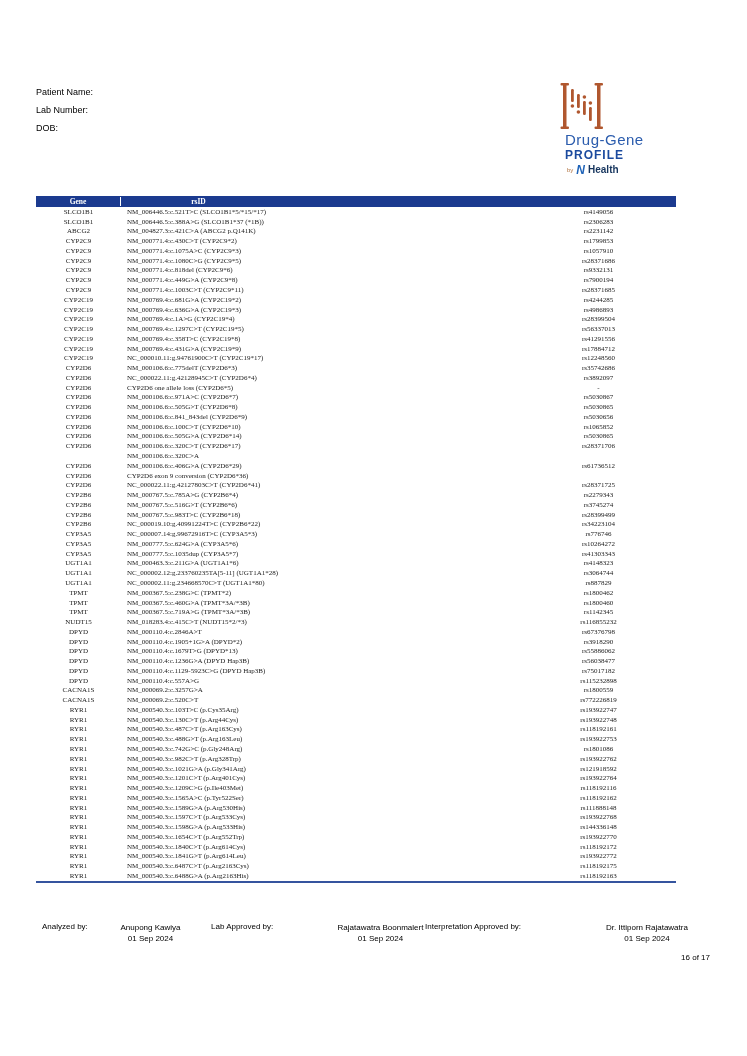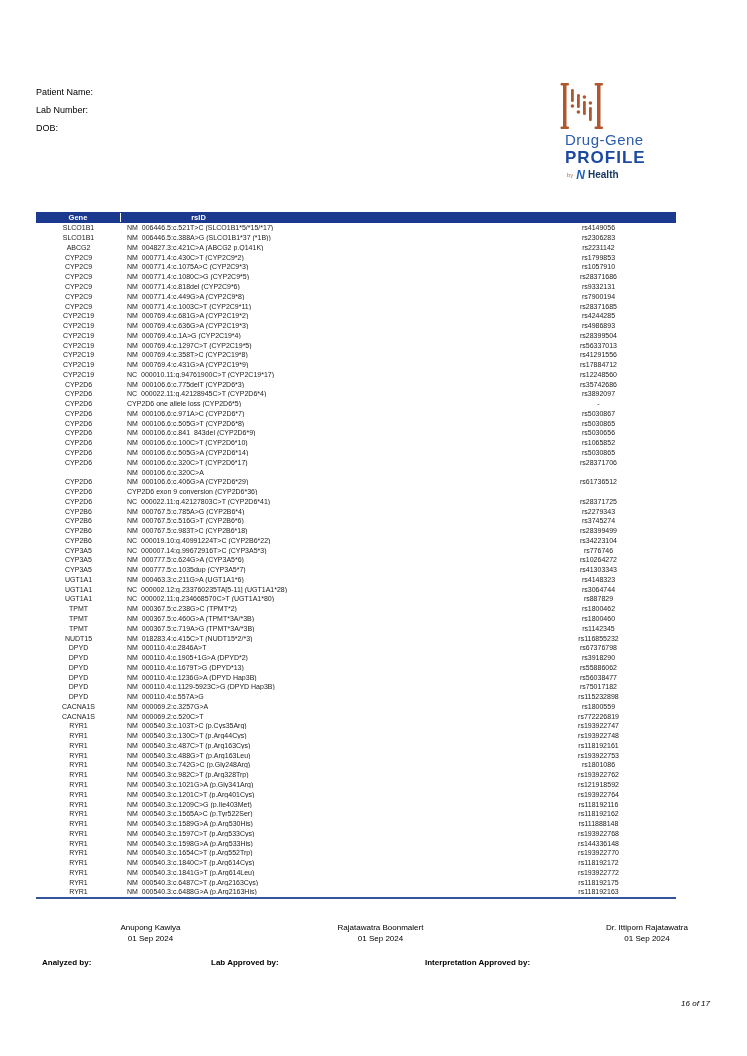--- a/index.html
+++ b/index.html
@@ -11,48 +11,48 @@
   .pt-label { position:absolute; left:36px; font-size:9px; color:#000; }
   .pt-name  { top:87px; }
   .pt-lab   { top:105px; }
   .pt-dob   { top:123px; }
   
   .logo { position:absolute; top:78px; right:32px; width:155px; height:62px; }
   .logo-row { display:flex; align-items:flex-start;flex-direction:column; }
   .logo-dna { width:44px; height:52px; flex:0 0 auto; margin-top:2px; }
   .logo-text { margin-left:5px; line-height:1; }
   .brand-top    { font-size:15px; color:#2b5cad; letter-spacing:0.5px; }
-  .brand-bottom { font-size:17px; font-weight:bold; color:#1b4a9e; letter-spacing:1px; margin-top:2px; }
+  .brand-bottom { font-size:12px; font-weight:bold; color:#1b4a9e; letter-spacing:1px; margin-top:2px; }
   .byline { display:flex; align-items:center; margin-top:3px; margin-left:2px; }
   .by-word { font-size:6px; color:#b0713f; margin-right:3px; }
   .n-mark  { font-size:12px; font-weight:bold; font-style:italic; color:#1f63b8; margin-right:3px; }
   .health-word { font-size:10px; font-weight:bold; color:#16355e; }
   
-  .gtable { position:absolute; left:36px; top:212px; width:640px; border-bottom:2px solid #35549e; }
+  .gtable { position:absolute; left:36px; top:196px; width:640px; border-bottom:2px solid #35549e;font-family:Liberation Serif, serif; }
   .thead { display:flex; height:11px; background:#1b3a8f; color:#ffffff;
            font-size:7.5px; font-weight:bold; align-items:center; }
   .thead .th { border-right:1px solid #ffffff; }
   .thead .th:last-child { border-right:none; }
   .col-gene { width:85px; text-align:center; box-sizing:border-box; }
   .col-hgvs { flex:1; text-align:left; padding-left:6px; box-sizing:border-box; }
   .thead .col-hgvs { text-align:center; padding-left:0; }
   .col-rsid { width:155px; text-align:center; box-sizing:border-box; }
   .tbody .trow { display:flex; height:9.78px; align-items:center; font-size:7px; }
   .tbody .trow .td { white-space:nowrap; overflow:hidden; }
   
   .ft { position:absolute; top:922px; font-size:8px; color:#000; }
-  .ft-label { font-weight:bold;margin-top:36px; }
+  .ft-label { font-weight:normal; }
   .ft-val { text-align:center; line-height:11px; }
   .ft-analyzed-label { left:42px; }
   .ft-analyzed-val   { left:98px;  width:105px; }
   .ft-lab-label      { left:211px; }
   .ft-lab-val        { left:308px; width:145px; }
   .ft-interp-label   { left:425px; }
   .ft-interp-val     { left:583px; width:128px; }
-  .page-num { position:absolute; top:999px; right:37px; font-size:8px; color:#000;font-style:italic; }
+  .page-num { position:absolute; top:953px; right:37px; font-size:8px; color:#000; }
 </style>
 </head>
 <body>
 
 <div class="page">
 
   <div class="pt-label pt-name">Patient Name:</div>
   <div class="pt-label pt-lab">Lab Number:</div>
   <div class="pt-label pt-dob">DOB:</div>
 

